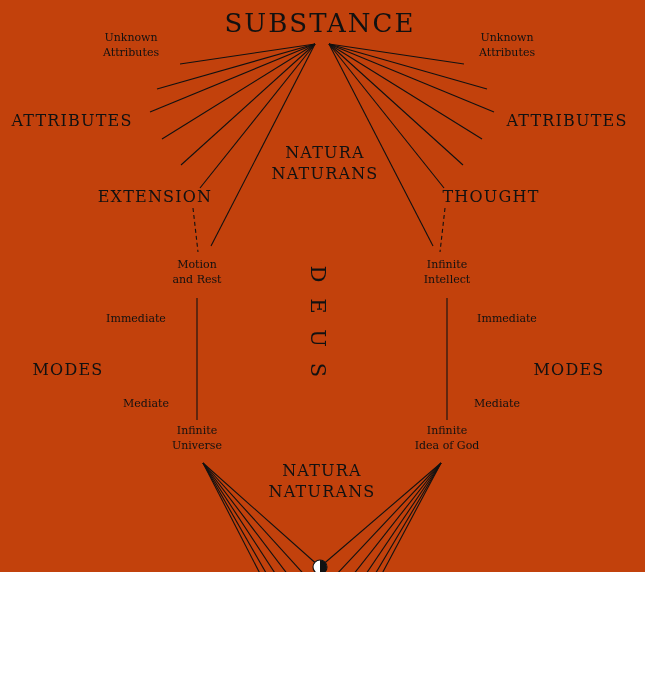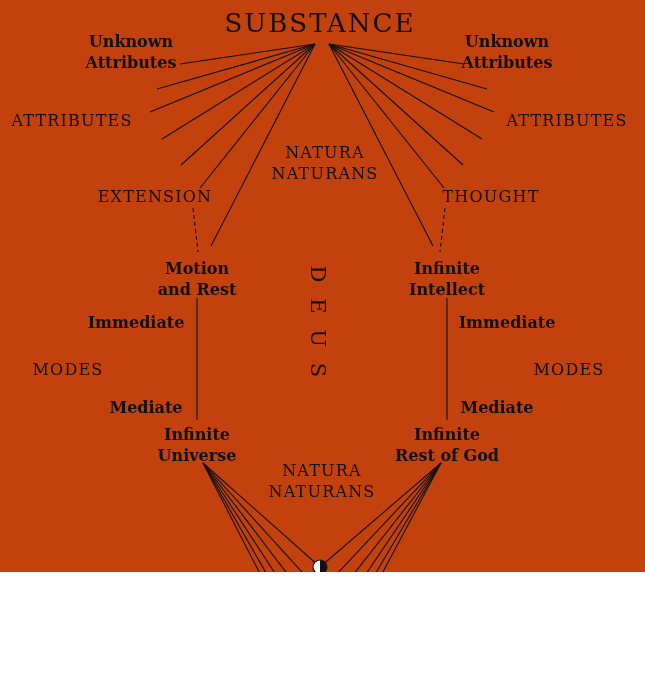--- a/index.html
+++ b/index.html
@@ -14,21 +14,21 @@
   #lines{position:absolute;left:0;top:0;}
   .lbl{
     position:absolute;
     transform:translateX(-50%);
     text-align:center;
     white-space:nowrap;
     line-height:1.32;
   }
   .h1{font-size:26px;letter-spacing:2px;}
   .h2{font-size:16px;letter-spacing:1.2px;}
-  .sm{font-size:16px;font-weight:bold;}
+  .sm{font-size:11px;}
   .deus{
     position:absolute;
     left:318px;top:262px;
     transform:translateX(-50%);
     display:flex;flex-direction:column;align-items:center;
     gap:8px;
   }
   .deus span{
     display:block;
     font-size:21px;
@@ -153,21 +153,21 @@
 
   <div class="lbl sm" style="left:146px;top:397px">Mediate</div>
   <div class="lbl sm" style="left:497px;top:397px">Mediate</div>
 
   <div class="lbl sm" style="left:197px;top:424px">
     <div>Infinite</div>
     <div>Universe</div>
   </div>
   <div class="lbl sm" style="left:447px;top:424px">
     <div>Infinite</div>
-    <div>Rest of God</div>
+    <div>Idea of God</div>
   </div>
 
   <div class="lbl h2" style="left:322px;top:460px">
     <div>NATURA</div>
     <div>NATURANS</div>
   </div>
 
   <div class="lbl h2" style="left:408px;top:641px">THINGS</div>
 
 </div>

